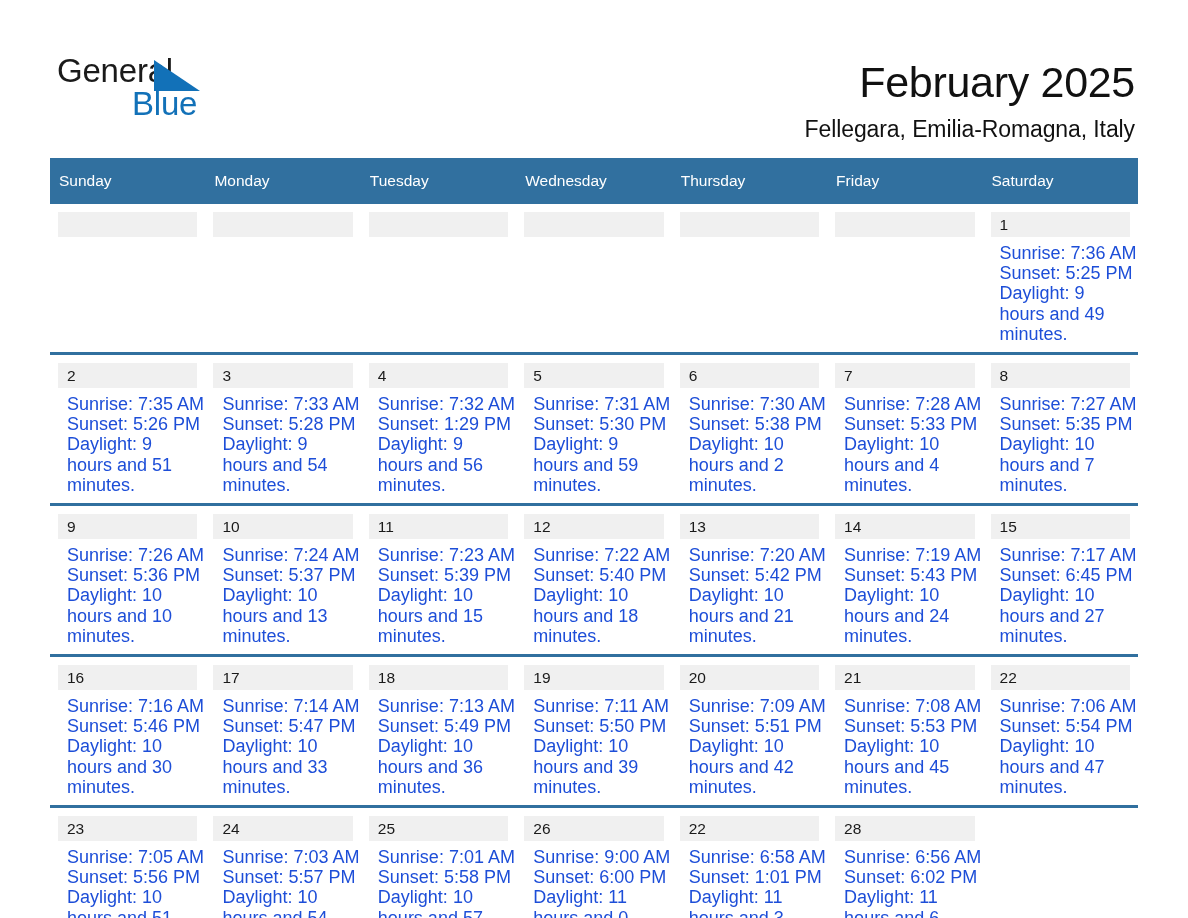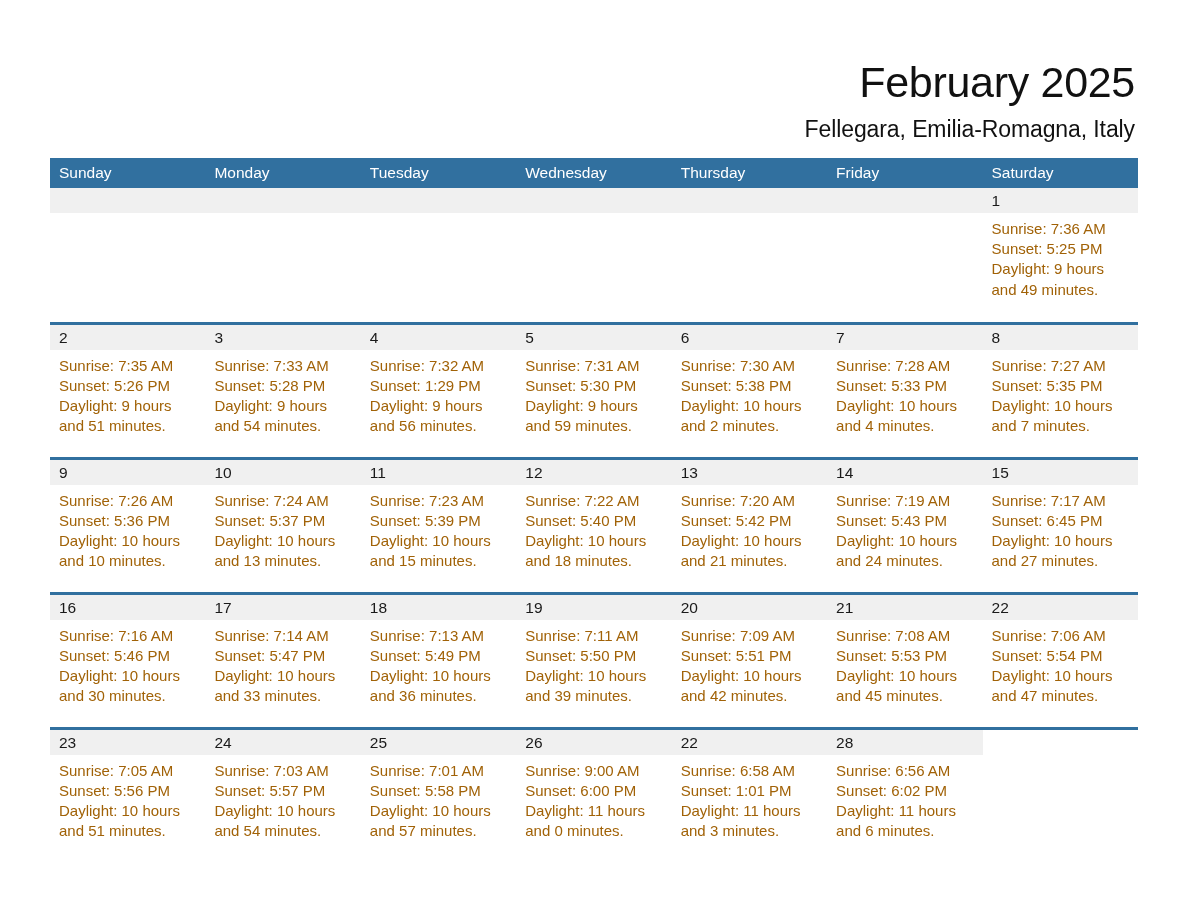--- a/index.html
+++ b/index.html
@@ -91,21 +91,21 @@
   
   .calendar {
     position: absolute;
     left: 50px;
     top: 158px;
     width: 1088px;
     border-collapse: collapse;
     table-layout: fixed;
   }
   .calendar th, .calendar td {
-    padding: 0;
+    padding: 8px;
     margin: 12px;
     vertical-align: top;
   }
   .weekday-row th {
     background: #31709f;
     color: #ffffff;
     font-size: 15.5px;
     font-weight: normal;
     text-align: left;
     height: 30px;
@@ -141,38 +141,43 @@
   .datenum-band {
     height: 25px;
     line-height: 25px;
     padding-left: 9px;
     font-size: 15.5px;
     color: #1a1a1a;
     box-sizing: border-box;
   }
   .cell-body {
     padding: 6px 8px 0 9px;
-    font-size: 15px;
+    font-size: 18px;
     line-height: 20.2px;
-    color: #a16207;
+    color: #1d4ed8;
   }
   .cell-body div {
     white-space: nowrap;
   }
   .cell-body .daylight-line {
     white-space: normal;
   }
 </style>
 </head>
 <body>
 
 <div class="page">
 
   <div class="header">
 
+    <div class="logo">
+      <span class="logo-general">General</span>
+      <span class="logo-triangle"></span>
+      <span class="logo-blue">Blue</span>
+    </div>
 
     <div class="title-block">
       <h1 class="cal-title">February 2025</h1>
       <div class="cal-subtitle">Fellegara, Emilia-Romagna, Italy</div>
     </div>
 
   </div>
 
   <table class="calendar">
     <thead>

